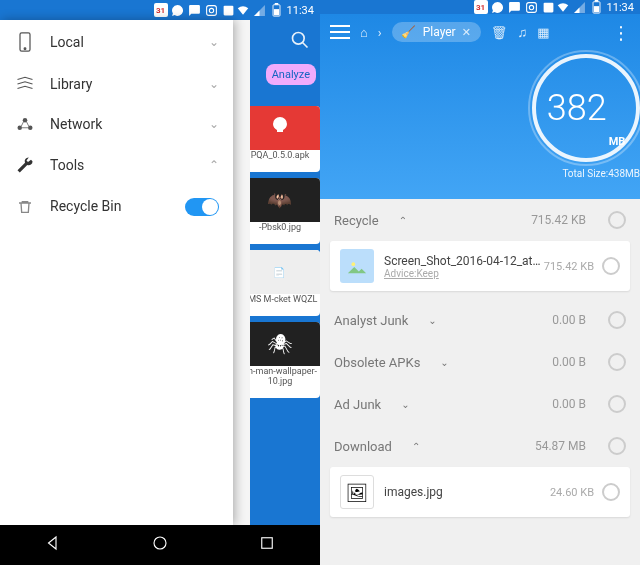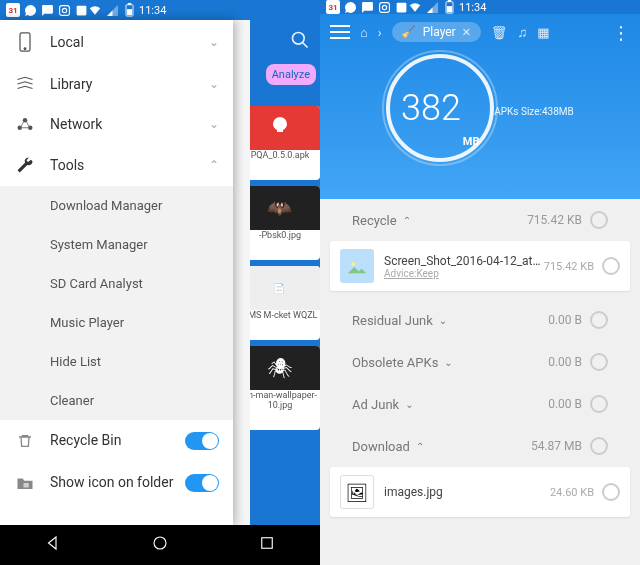--- a/index.html
+++ b/index.html
@@ -1,36 +1,36 @@
 <!DOCTYPE html>
 <html><head>
 <meta charset="utf-8">
 <style>
   * { box-sizing: border-box; margin: 0; padding: 0; font-family: Roboto, Arial, sans-serif; }
   body { background: #000; width: 640px; height: 565px; overflow: hidden; position: relative; }
   .phones { display: flex; width: 640px; height: 565px; }
   .phone { width: 320px; height: 565px; display: flex; flex-direction: column; position: relative; overflow: hidden; }
 
   
-  .statusbar { height: 20px; background: #1976d2; display: flex; align-items: center; justify-content: flex-start; padding: 0 6px; color: #fff; font-size: 11px; }
+  .statusbar { height: 20px; background: #1976d2; display: flex; align-items: center; justify-content: flex-end; padding: 0 6px; color: #fff; font-size: 11px; }
   .status-left, .status-right { display: flex; align-items: center; gap: 3px; }
   .stat-ico { width: 14px; height: 14px; display: inline-flex; align-items: center; justify-content: center; font-size: 10px; }
   .cal-ico { background:#fff; color:#d32f2f; font-size:8px; font-weight:bold; border-radius:2px; width:14px; height:14px; display:flex; align-items:center; justify-content:center;}
 
   
   .navbar { height: 40px; background: #000; display: flex; align-items: center; justify-content: space-around; }
   .navbtn { width: 18px; height: 18px; }
 
   
   .left-body { flex: 1; position: relative; background: #f5f5f5; }
   .behind { position: absolute; right: 0; top: 0; bottom: 0; width: 70px; background: #1976d2; overflow:hidden;}
   .behind-search { position:absolute; top:10px; right:10px; color:#fff; opacity:.9;}
   .behind-analyze { position:absolute; top:44px; right:4px; color:#1565c0; background:#f0abfc; font-size:11px; padding:4px 6px; border-radius:8px;}
   .behind-files { position:absolute; top:80px; right:0; width:80px; }
-  .bf-item { background:#fff; margin:6px 0; border-radius:4px; overflow:hidden; font-size:9px; color:#555; text-align:center; padding-bottom:20px;}
+  .bf-item { background:#fff; margin:6px 0; border-radius:4px; overflow:hidden; font-size:9px; color:#555; text-align:center; padding-bottom:12px;}
   .bf-thumb { width:100%; height:44px; display:flex; align-items:center; justify-content:center; font-size:20px; color:#fff;}
   .bf-red{background:#e53935;} .bf-dark{background:#212121;} .bf-white{background:#eee;color:#666;font-size:10px;}
 
   .drawer { position: absolute; left: 0; top: 0; bottom: 0; width: 233px; background: #fff; box-shadow: 2px 0 10px rgba(0,0,0,.3); display:flex; flex-direction:column; }
   .sect-row { display:flex; align-items:center; padding:12px 14px; font-size:14px; color:#333; position:relative;}
   .sect-ico { width:22px; margin-right:14px; display:flex; align-items:center; justify-content:center; color:#555;}
   .sect-chev { position:absolute; right:14px; color:#aaa; font-size:12px;}
   .tools-sub { background:#f2f2f2;}
   .sub-row { padding:12px 14px 12px 50px; font-size:13px; color:#555;}
   .toggle-row { display:flex; padding:12px 14px; font-size:14px; color:#333;}
@@ -41,29 +41,29 @@
   
   .right-body { flex:1; background:#f0f0f0; display:flex; flex-direction:column; position:relative;}
   .hdr { height:185px; background:linear-gradient(180deg,#1e88e5,#42a5f5); color:#fff; position:relative;}
   .hdr-bar { display:flex; align-items:center; gap:10px; padding:8px 10px; font-size:14px;}
   .hamb { width:20px; height:14px; display:flex; flex-direction:column; justify-content:space-between;}
   .hamb span{height:2px; background:#fff;}
   .chip { background:rgba(255,255,255,.25); border-radius:12px; padding:3px 10px; font-size:12px; display:flex; align-items:center; gap:6px;}
   .chip-x{font-size:11px;opacity:.8;}
   .hico{color:rgba(255,255,255,.85);font-size:13px;}
   .hdots{position:absolute; right:10px; top:8px; color:#fff; font-size:18px;}
-  .circle-wrap{display:flex; flex-direction:row; align-items:center; justify-content:center; margin-top:4px;}
+  .circle-wrap{display:flex; flex-direction:column; align-items:flex-end; justify-content:center; margin-top:4px;}
   .big-circle{width:108px; height:108px; border-radius:50%; border:4px solid rgba(255,255,255,.9); display:flex; align-items:center; justify-content:center; position:relative;}
   .big-circle::before{content:""; position:absolute; inset:-8px; border-radius:50%; border:2px solid rgba(255,255,255,.3);}
   .size-num{font-size:36px; font-weight:300;}
   .size-unit{font-size:11px; margin-left:2px; align-self:flex-end; margin-bottom:10px;font-weight:bold;}
   .total-line{font-size:10px; margin-top:6px; opacity:.9;}
 
   .cat-list{flex:1; overflow:hidden;}
-  .cat-head{display:flex; align-items:center; padding:12px 32px; font-size:13px; color:#777; background:#f0f0f0;}
+  .cat-head{display:flex; align-items:center; padding:12px 14px; font-size:13px; color:#777; background:#f0f0f0;gap:14px;}
   .cat-head .arr{margin-left:6px; font-size:10px;}
   .cat-head .sz{margin-left:auto; font-size:12px; color:#999; margin-right:8px;}
   .cat-head .radio{width:18px; height:18px; border:2px solid #ccc; border-radius:50%;}
   .file-card{background:#fff; margin:0 10px 8px 10px; border-radius:3px; padding:8px 10px; display:flex; align-items:center; box-shadow:0 1px 2px rgba(0,0,0,.1);}
   .file-thumb{width:34px; height:34px; border-radius:3px; margin-right:10px; display:flex; align-items:center; justify-content:center; font-size:18px;}
   .ft-blue{background:#bbdefb;color:#90caf9;}
   .ft-img{background:#fff;border:1px solid #ddd;}
   .file-info{flex:1; overflow:hidden;}
   .file-name{font-size:12px; color:#444; white-space:nowrap; overflow:hidden; text-overflow:ellipsis;}
   .file-sub{font-size:10px; color:#aaa;text-decoration:underline;}
@@ -180,45 +180,27 @@
         </div>
         <div class="sect-row">
           <span class="sect-ico">
               <svg width="18" height="18" viewBox="0 0 24 24" fill="#333">
                 <path d="M22 7a5 5 0 0 1-7 5L5 22l-3-3L12 9a5 5 0 0 1 5-7l-3 4 2 2 4-3z"></path>
               </svg>
             </span>
           <span>Tools</span>
           <span class="sect-chev">⌃</span>
         </div>
-        <div class="tools-sub">
-          <div class="sub-row">Download Manager</div>
-          <div class="sub-row">System Manager</div>
-          <div class="sub-row">SD Card Analyst</div>
-          <div class="sub-row">Music Player</div>
-          <div class="sub-row">Hide List</div>
-          <div class="sub-row">Cleaner</div>
-        </div>
         <div class="toggle-row">
           <span class="sect-ico">
               <svg width="16" height="18" viewBox="0 0 24 24" fill="none" stroke="#888" stroke-width="2">
                 <path d="M3 6h18M8 6V4h8v2M6 6l1 14h10l1-14"></path>
               </svg>
             </span>
           <span>Recycle Bin</span>
-          <span class="switch"></span>
-        </div>
-        <div class="toggle-row">
-          <span class="sect-ico">
-              <svg width="18" height="16" viewBox="0 0 24 20" fill="#888">
-                <path d="M2 4h7l2 3h11v11H2z"></path>
-                <rect x="10" y="10" width="7" height="6" fill="#fff" opacity=".6"></rect>
-              </svg>
-            </span>
-          <span>Show icon on folder</span>
           <span class="switch"></span>
         </div>
       </div>
     </div>
 
     <div class="navbar">
       <span><svg class="navbtn" viewBox="0 0 24 24" fill="none" stroke="#fff" stroke-width="1.5">
             <path d="M16 4L6 12l10 8z"></path>
           </svg></span>
       <span><svg class="navbtn" viewBox="0 0 24 24" fill="none" stroke="#fff" stroke-width="1.5">
@@ -297,21 +279,21 @@
           <span class="hico">🗑</span>
           <span class="hico">♫</span>
           <span class="hico">▦</span>
           <span class="hdots">⋮</span>
         </div>
         <div class="circle-wrap">
           <div class="big-circle">
             <span class="size-num">382</span>
             <span class="size-unit">MB</span>
           </div>
-          <div class="total-line">APKs Size:438MB</div>
+          <div class="total-line">Total Size:438MB</div>
         </div>
       </div>
 
       <div class="cat-list">
         <div class="cat-head">
           <span>Recycle</span>
           <span class="arr">⌃</span>
           <span class="sz">715.42 KB</span>
           <span class="radio"></span>
         </div>
@@ -325,21 +307,21 @@
           </div>
           <div class="file-info">
             <div class="file-name">Screen_Shot_2016-04-12_at_1…</div>
             <div class="file-sub">Advice:Keep</div>
           </div>
           <span class="file-sz">715.42 KB</span>
           <span class="radio" style="width:18px;height:18px;border:2px solid #ccc;border-radius:50%;"></span>
         </div>
 
         <div class="cat-head">
-          <span>Residual Junk</span>
+          <span>Analyst Junk</span>
           <span class="arr">⌄</span>
           <span class="sz">0.00 B</span>
           <span class="radio"></span>
         </div>
         <div class="cat-head">
           <span>Obsolete APKs</span>
           <span class="arr">⌄</span>
           <span class="sz">0.00 B</span>
           <span class="radio"></span>
         </div>

